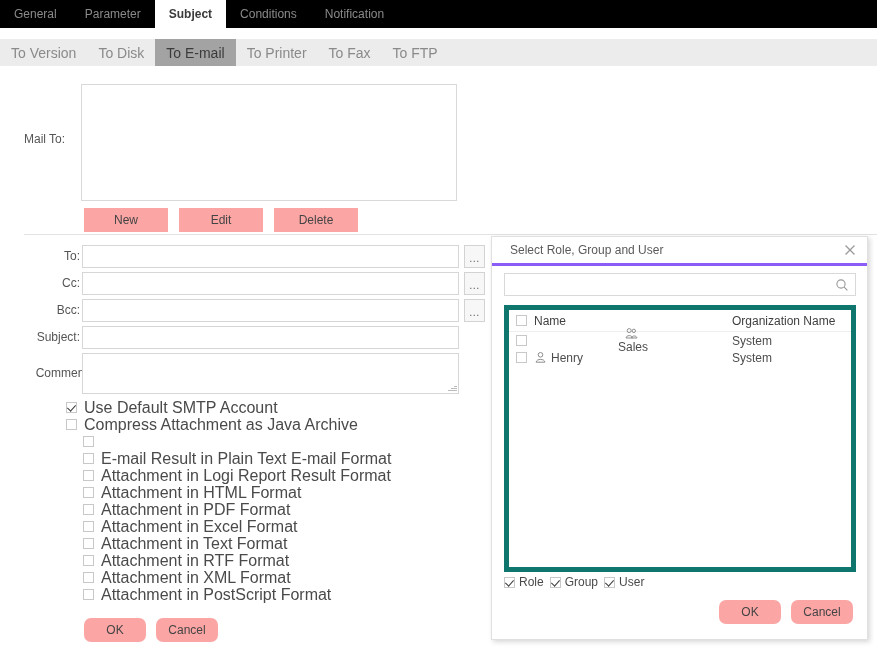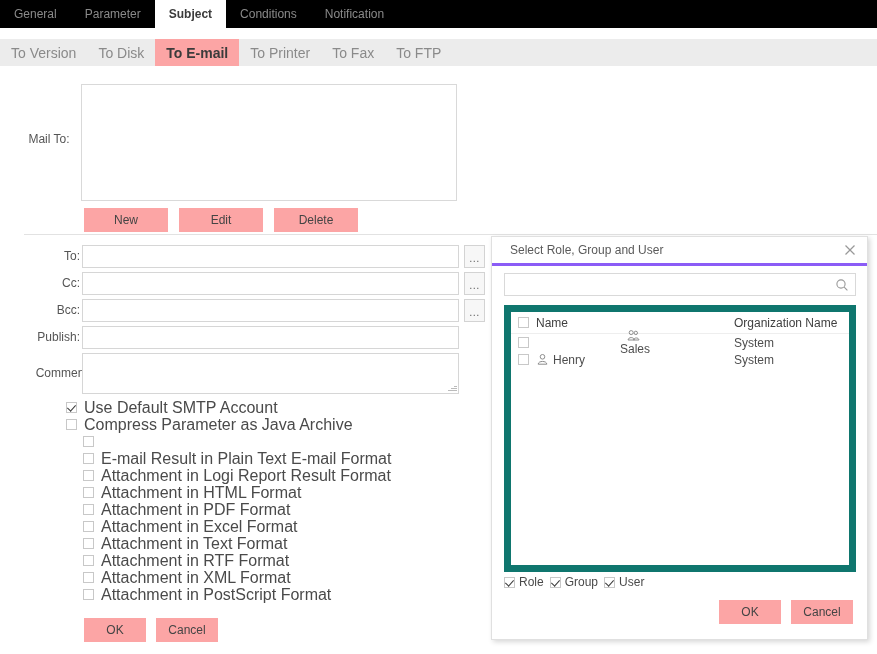--- a/index.html
+++ b/index.html
@@ -63,23 +63,23 @@
     display: flex;
     align-items: center;
     padding: 0 11px;
     font-size: 14px;
     color: #8a8a8a;
     background: transparent;
     cursor: default;
     white-space: nowrap;
   }
   .tab-secondary.active {
-    background: #fca5a5;
+    background: #a3a3a3;
     color: #3b3b3b;
-    font-weight: bold;
+    font-weight: normal;
   }
 
   
   .content {
     position: absolute;
     left: 0; top: 66px;
     width: 877px;
     height: 588px;
     background: #ffffff;
   }
@@ -87,21 +87,21 @@
   
   .mailto-row {
     position: absolute;
     left: 0; top: 10px;
     width: 470px;
   }
   .mailto-label {
     position: absolute;
     left: 24px; top: 56px;
     width: 50px;
-    text-align: center;
+    text-align: left;
     font-size: 12px;
     color: #555555;
   }
   .mailto-box {
     position: absolute;
     left: 81px; top: 8px;
     width: 376px; height: 117px;
     border: 1px solid #d9d9d9;
     background: #ffffff;
     box-sizing: border-box;
@@ -118,21 +118,21 @@
     color: #444444;
     font-size: 12px;
     font-family: "Liberation Sans", sans-serif;
     padding: 0;
     height: 24px;
     min-width: 84px;
     cursor: default;
     line-height: 24px;
     text-align: center;
   }
-  .btn.small { min-width: 62px; }
+  .btn.small { min-width: 62px; border-radius: 7px; }
 
   
   .divider {
     position: absolute;
     left: 24px; top: 168px;
     width: 853px;
     height: 1px;
     background: #e2e2e2;
   }
 
@@ -290,21 +290,21 @@
   .dialog-search .search-icon {
     position: absolute;
     right: 6px; top: 4px;
     width: 14px; height: 14px;
   }
 
   .dialog-table {
     position: absolute;
     left: 12px; top: 68px;
     width: 352px; height: 267px;
-    border: 7px solid #0f766e;
+    border: 5px solid #0f766e;
     background: #ffffff;
     box-sizing: border-box;
   }
   .tbl-header {
     display: flex;
     align-items: center;
     height: 21px;
     border-bottom: 1px solid #eeeeee;
     padding-left: 7px;
   }
@@ -408,21 +408,21 @@
         </div>
       </div>
       <div class="form-row">
         <div class="form-label">Bcc:</div>
         <div class="field"></div>
         <div class="dots-btn">
           <span>...</span>
         </div>
       </div>
       <div class="form-row">
-        <div class="form-label">Publish:</div>
+        <div class="form-label">Subject:</div>
         <div class="field"></div>
       </div>
       <div class="form-row" style="height: 45px;">
         <div class="form-label" style="top: 14px; margin-left: 17px;">Comments:</div>
         <div class="field tall">
           <span class="resize-grip">
             <i style="width:9px;top:7px;left:0;"></i>
             <i style="width:6px;top:5px;left:3px;"></i>
             <i style="width:3px;top:3px;left:6px;"></i>
           </span>
@@ -430,21 +430,21 @@
       </div>
     </div>
 
   <div class="cbx-list" id="cbx-list">
       <div class="cbx-item">
         <span class="cbx checked"></span>
         <span class="cbx-label">Use Default SMTP Account</span>
       </div>
       <div class="cbx-item">
         <span class="cbx"></span>
-        <span class="cbx-label">Compress Parameter as Java Archive</span>
+        <span class="cbx-label">Compress Attachment as Java Archive</span>
       </div>
       <div class="cbx-item indent">
         <span class="cbx"></span>
       </div>
       <div class="cbx-item indent">
         <span class="cbx"></span>
         <span class="cbx-label">E-mail Result in Plain Text E-mail Format</span>
       </div>
       <div class="cbx-item indent">
         <span class="cbx"></span>

